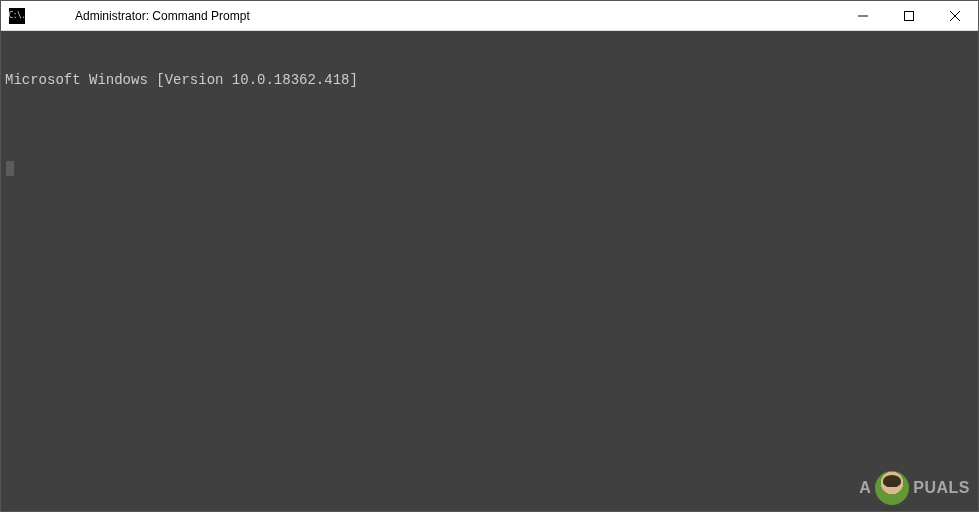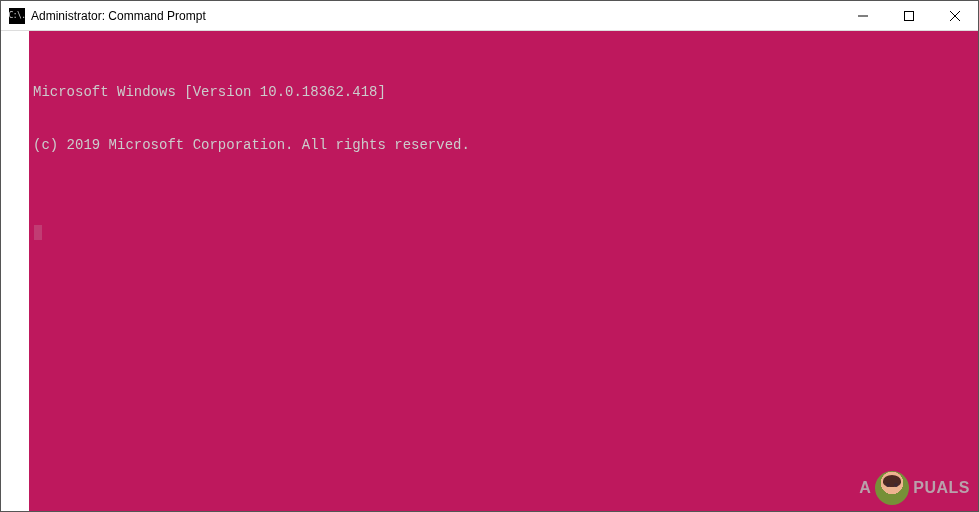--- a/index.html
+++ b/index.html
@@ -44,20 +44,21 @@
       color: #ccc;
       font-family: Consolas, monospace;
       line-height: 1;
       padding: 1px;
       letter-spacing: -0.5px;
     }
     .titlebar-title {
       font-size: 12px;
       color: #000;
       flex: 1;
+      margin-left: 44px;
     }
     .titlebar-controls {
       display: flex;
       height: 100%;
     }
     .titlebar-btn {
       width: 46px;
       height: 100%;
       display: flex;
       align-items: center;
@@ -65,30 +66,29 @@
       background: transparent;
       border: none;
       cursor: pointer;
     }
     .titlebar-btn svg {
       width: 10px;
       height: 10px;
     }
     .terminal {
       flex: 1;
-      background: #be185d;
+      background: #404040;
       color: #cccccc;
       font-family: Consolas, "Courier New", monospace;
       font-size: 14px;
       line-height: 1.25;
-      padding: 18px 4px;
+      padding: 6px 4px;
       white-space: pre;
       overflow: hidden;
       position: relative;
-      margin-left: 28px;
     }
     .terminal-line {
       white-space: pre;
     }
     .cursor {
       display: inline-block;
       width: 8px;
       height: 15px;
       background: #cccccc;
       vertical-align: text-bottom;
@@ -158,21 +158,20 @@
       <button class="titlebar-btn close">
         <svg viewBox="0 0 10 10">
             <line x1="0" y1="0" x2="10" y2="10" stroke="#000" stroke-width="1"></line>
             <line x1="10" y1="0" x2="0" y2="10" stroke="#000" stroke-width="1"></line>
           </svg>
       </button>
     </div>
   </div>
   <div class="terminal">
     <div class="terminal-line">Microsoft Windows [Version 10.0.18362.418]</div>
-    <div class="terminal-line">(c) 2019 Microsoft Corporation. All rights reserved.</div>
     <div class="terminal-line"></div>
     <div class="terminal-line"><span class="cursor"></span></div>
 
     <div class="watermark">
       <span class="watermark-text">A</span>
       <div class="watermark-avatar"></div>
       <span class="watermark-text">PUALS</span>
     </div>
   </div>
 </div>

